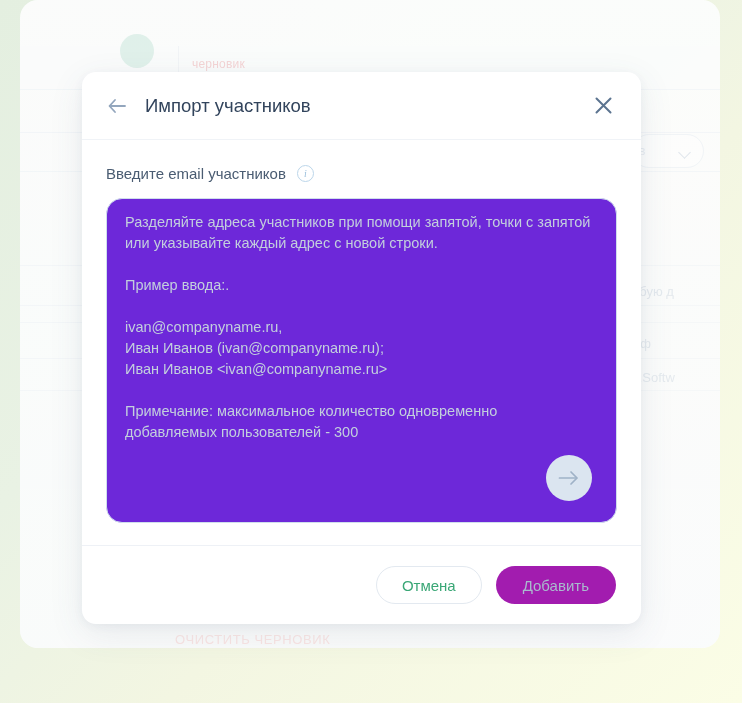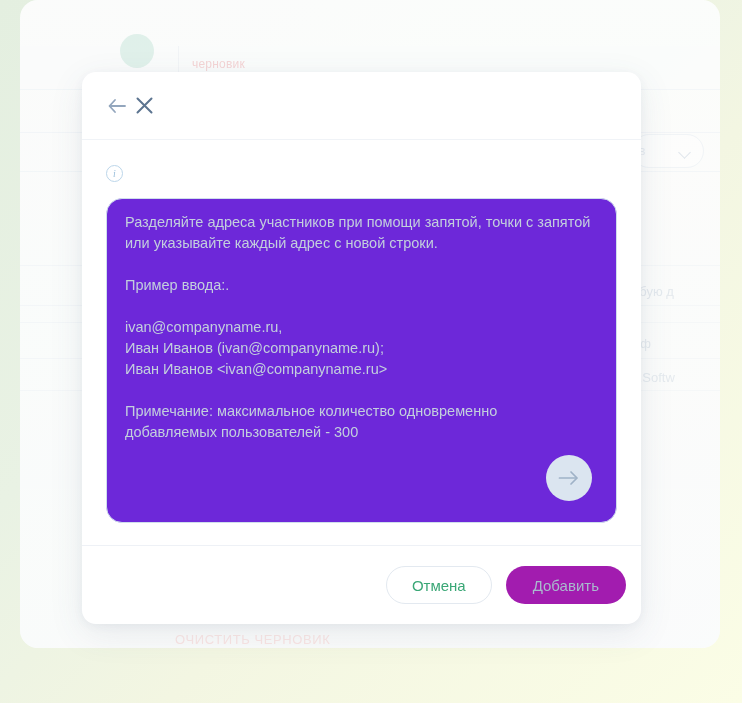--- a/index.html
+++ b/index.html
@@ -237,21 +237,21 @@
   }
 
   .modal-footer {
     flex: 0 0 auto;
     height: 79px;
     border-top: 1px solid #eef1f6;
     display: flex;
     align-items: center;
     justify-content: flex-end;
     gap: 14px;
-    padding: 0 15px;
+    padding: 0 25px;
   }
 
   .btn {
     height: 38px;
     border-radius: 19px;
     font-size: 15px;
     display: inline-flex;
     align-items: center;
     justify-content: center;
     cursor: pointer;
@@ -307,32 +307,34 @@
 
 <div class="modal">
 
   <div class="modal-header">
     <div class="back-btn">
       <svg width="20" height="16" viewBox="0 0 20 16" aria-hidden="true">
         <path d="M8 2 L2.5 8 L8 14" fill="none" stroke="#93a6bd" stroke-width="1.8" stroke-linecap="round" stroke-linejoin="round"></path>
         <path d="M2.8 8 H18" fill="none" stroke="#93a6bd" stroke-width="1.8" stroke-linecap="round"></path>
       </svg>
     </div>
+    <div class="modal-title">Импорт участников</div>
     <div class="close-btn">
       <svg width="19" height="19" viewBox="0 0 19 19" aria-hidden="true">
         <path d="M2.5 2.5 L16.5 16.5 M16.5 2.5 L2.5 16.5" fill="none" stroke="#5e7governs" stroke-width="2" stroke-linecap="round"></path>
         <path d="M2.5 2.5 L16.5 16.5 M16.5 2.5 L2.5 16.5" fill="none" stroke="#5d7governs" stroke-width="2" stroke-linecap="round"></path>
         <path d="M2.5 2.5 L16.5 16.5 M16.5 2.5 L2.5 16.5" fill="none" stroke="#5c7490" stroke-width="2" stroke-linecap="round"></path>
       </svg>
     </div>
   </div>
 
   <div class="modal-body">
 
     <div class="field-label-row">
+      <span class="field-label">Введите email участников</span>
       <span class="info-icon">i</span>
     </div>
 
     <div class="textarea-wrap">
       <div class="placeholder">Разделяйте адреса участников при помощи запятой, точки с запятой
 или указывайте каждый адрес с новой строки.
 
 Пример ввода:.
 
 ivan@companyname.ru,

